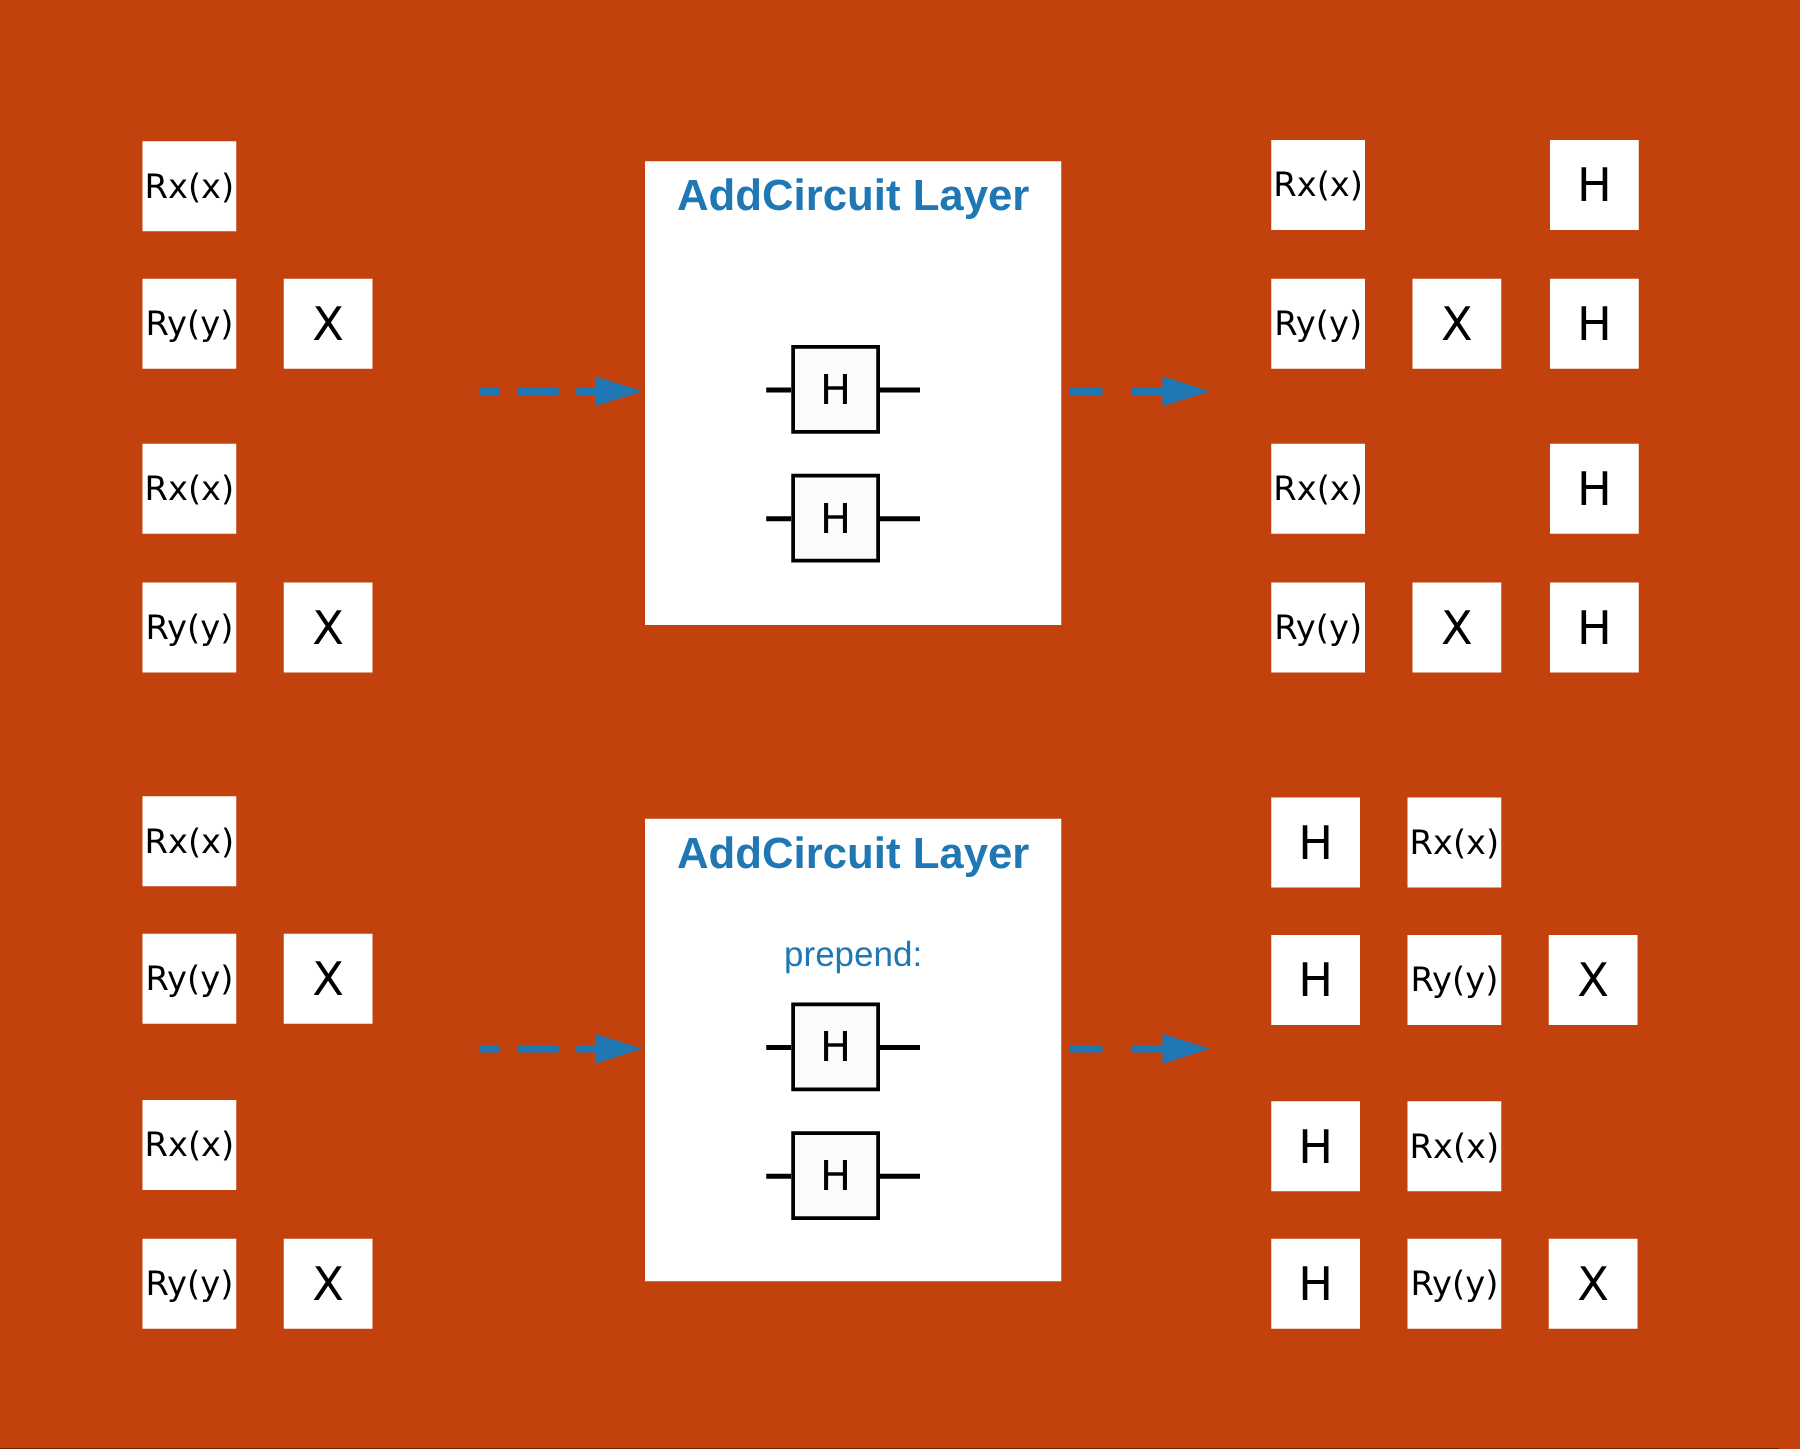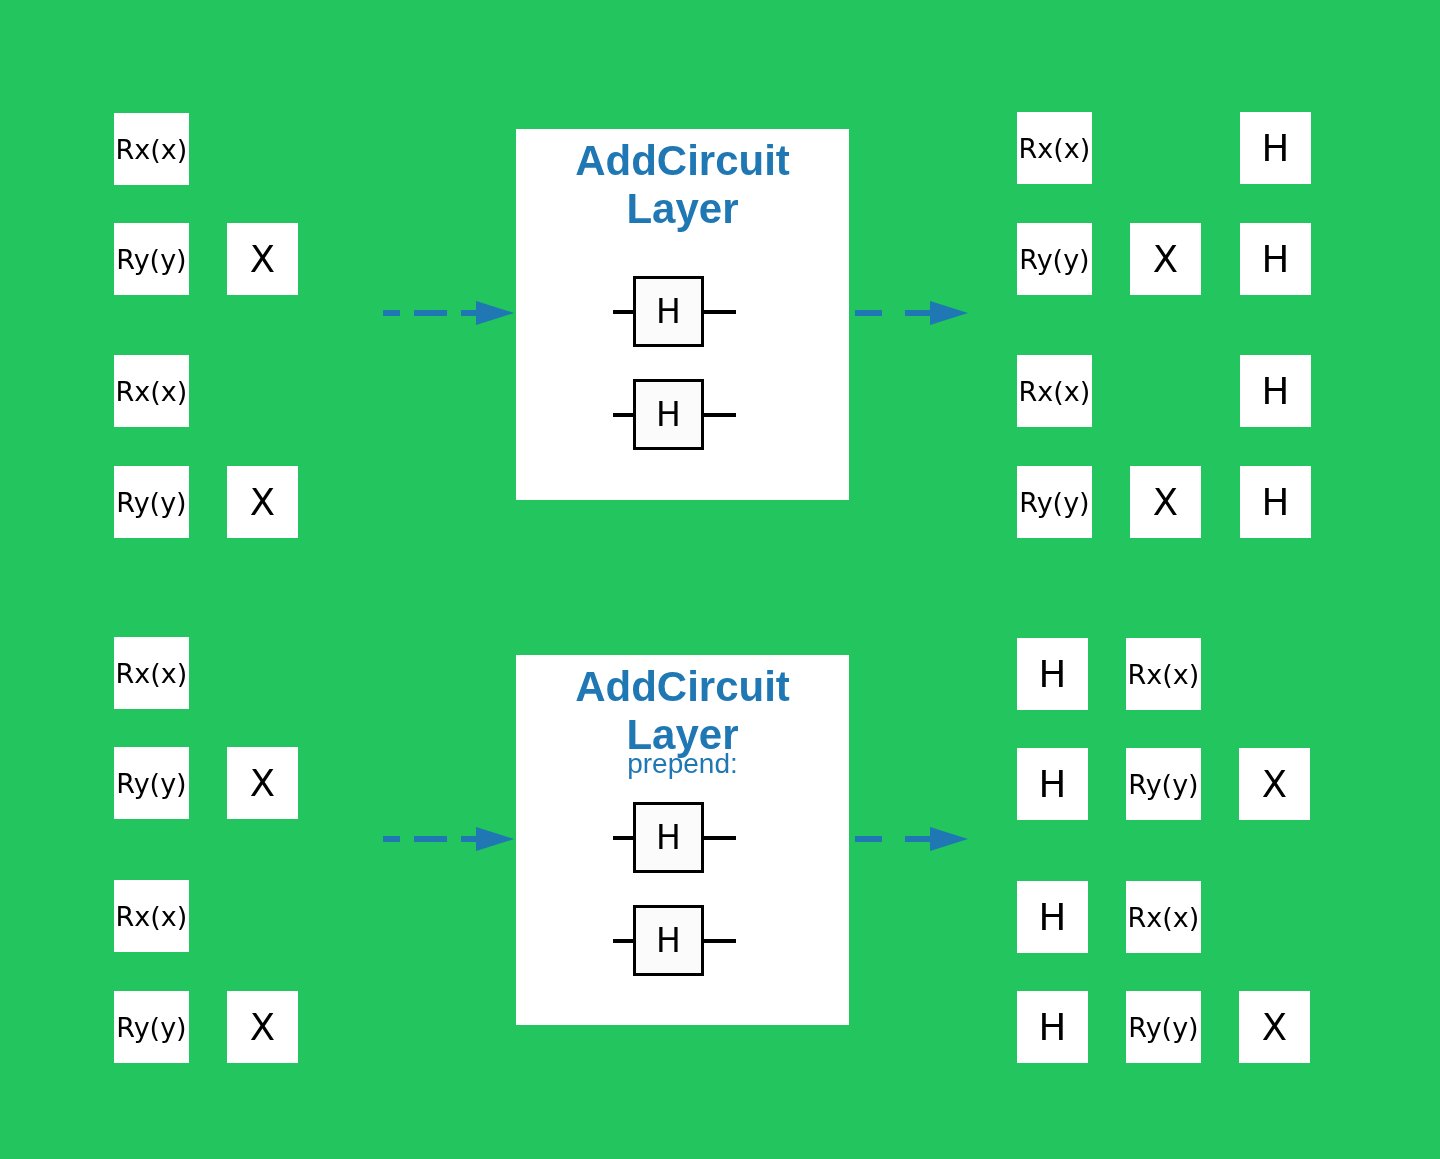--- a/index.html
+++ b/index.html
@@ -1,32 +1,32 @@
 <!DOCTYPE html>
 <html><head>
 <meta charset="utf-8">
 <style>
   html,body{margin:0;padding:0;background:#000;}
   .canvas{
-    position:relative;width:1440px;height:1159px;background:#22c55e;
+    position:relative;width:1440px;height:1159px;background:#c2410c;
     overflow:hidden;font-family:"DejaVu Sans",sans-serif;
   }
   
   .gate{
     position:absolute;background:#ffffff;color:#000000;
     display:flex;align-items:center;justify-content:center;line-height:1;
   }
   .gate-r{width:75px;height:72px;font-size:27px;}
   .gate-sq{width:71px;height:72px;font-size:37px;}
   
   .panel{position:absolute;left:516px;width:333px;background:#ffffff;}
   .panel-title{
     position:absolute;left:0;top:8px;width:100%;text-align:center;
     font-family:"Liberation Sans",sans-serif;font-weight:bold;
-    font-size:42px;color:#1f77b4;
+    font-size:35px;color:#1f77b4;
   }
   .panel-mode{
     position:absolute;left:0;top:93px;width:100%;text-align:center;
     font-family:"Liberation Sans",sans-serif;font-size:28px;color:#1f77b4;
   }
   
   .mini-gate{position:absolute;left:97px;display:flex;align-items:center;}
   .wire{height:4px;background:#000000;}
   .wire-l{width:20px;}
   .wire-r{width:32px;}

